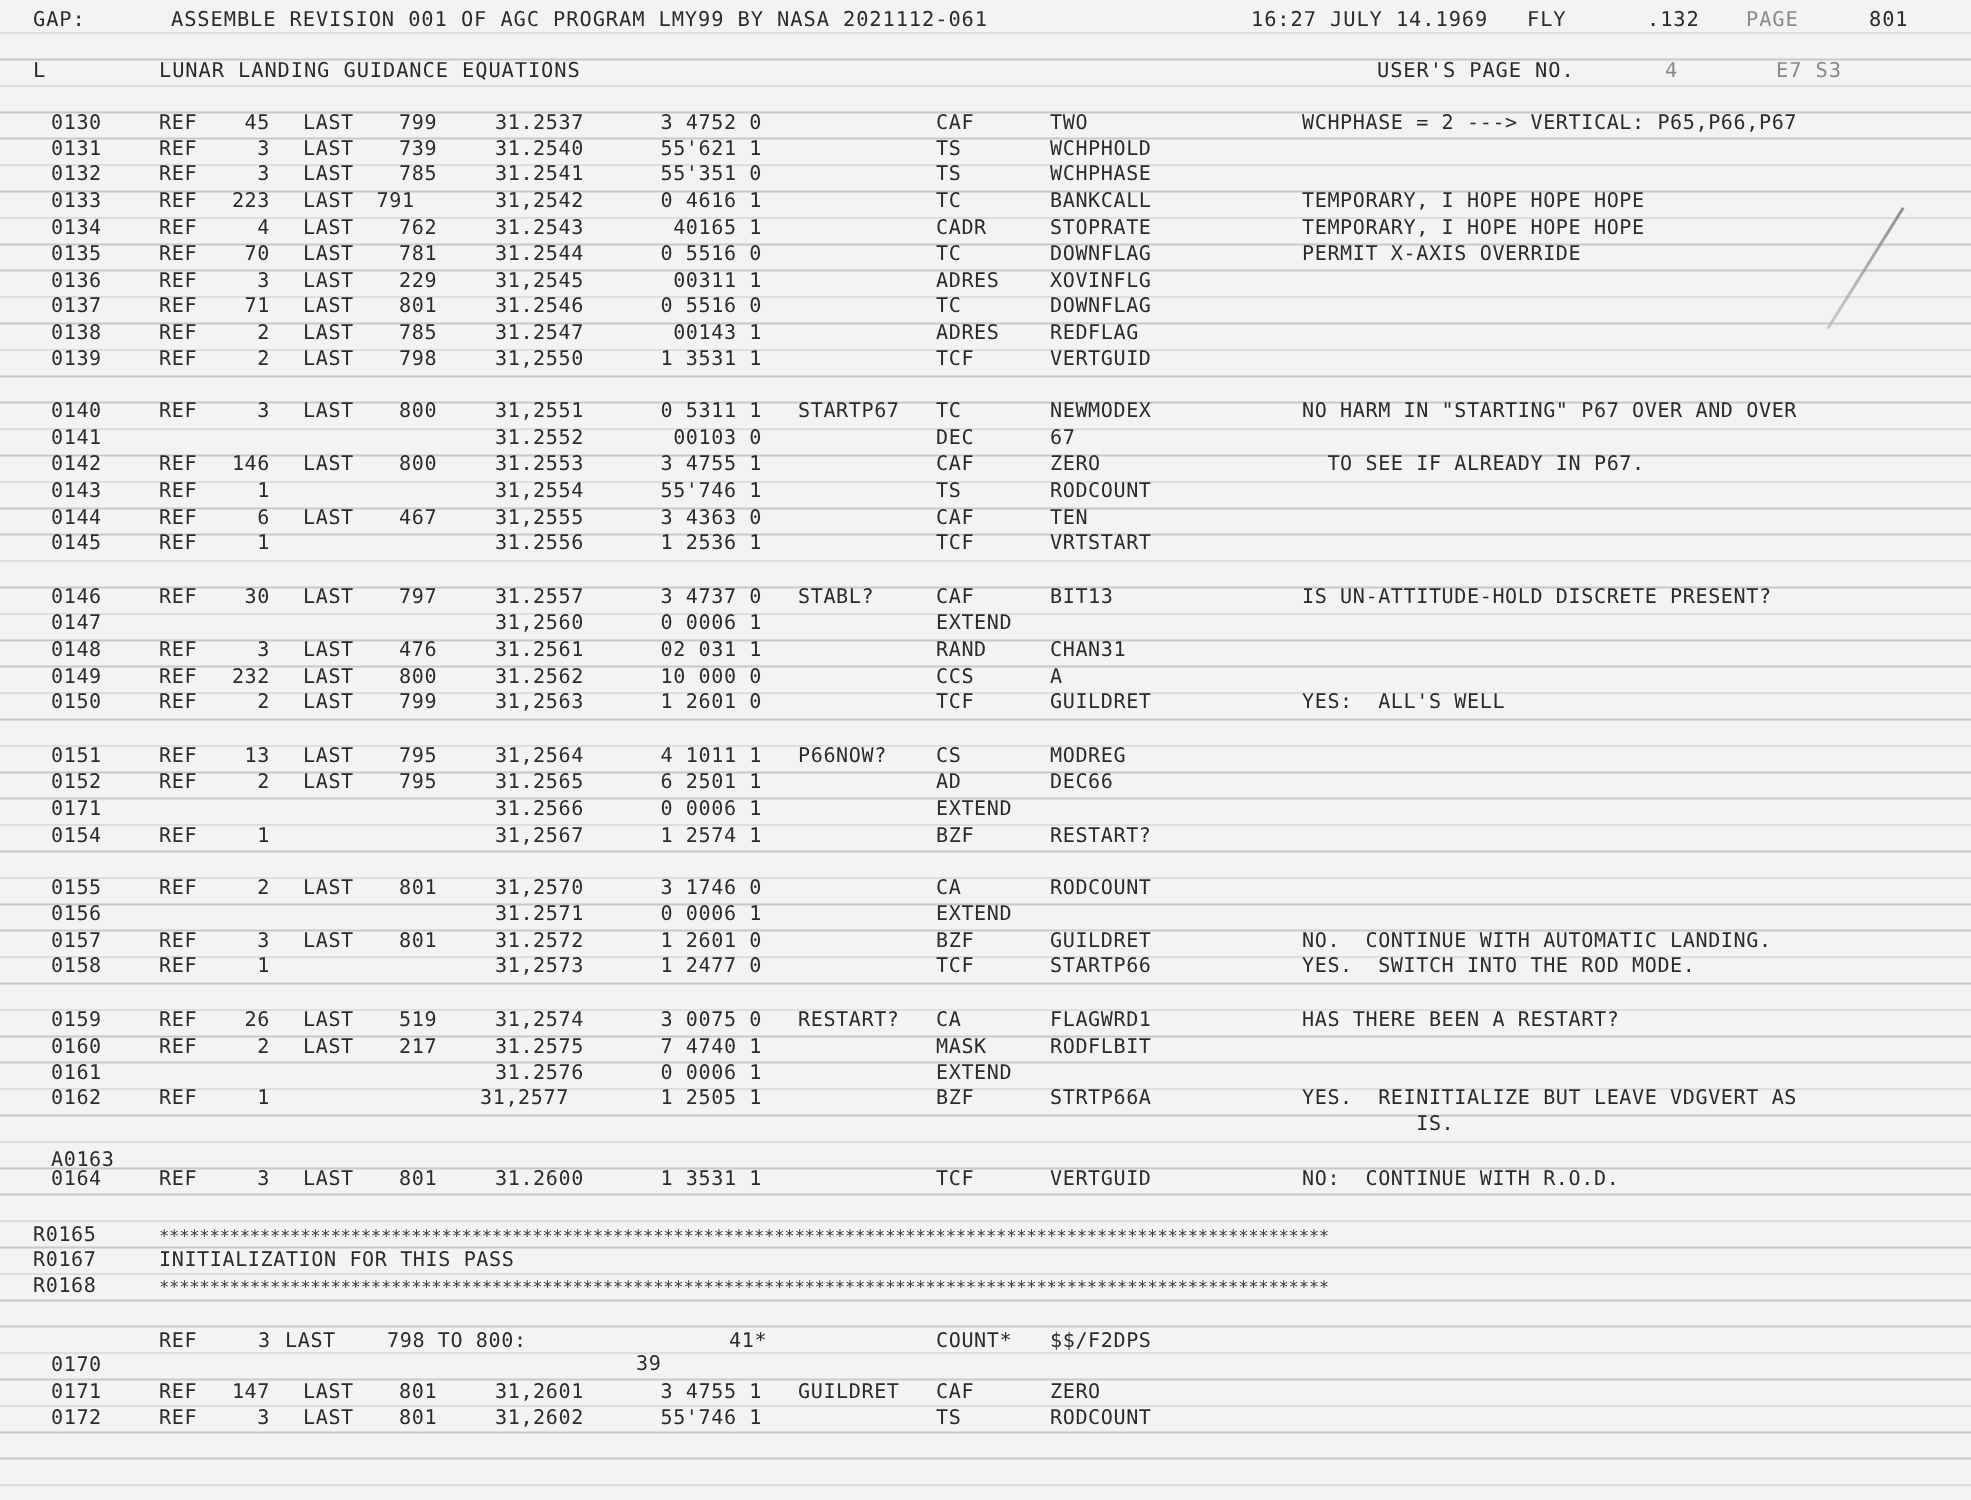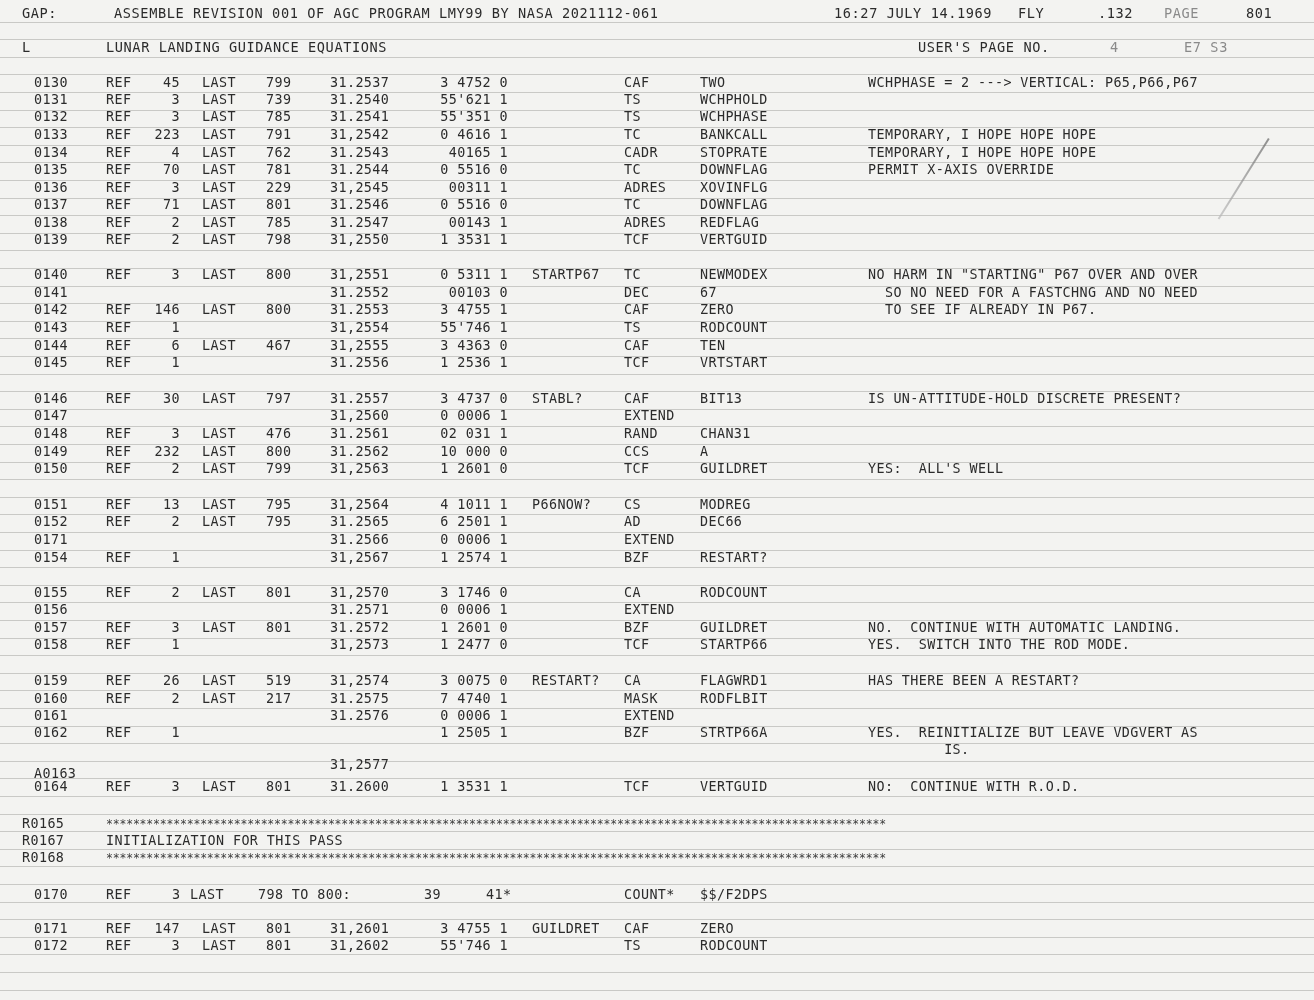--- a/index.html
+++ b/index.html
@@ -93,21 +93,21 @@
     <span class="c" style="left:532px;"></span>
     <span class="c" style="left:624px;">TS</span>
     <span class="c" style="left:700px;">WCHPHASE</span>
     <span class="c" style="left:868px;"></span>
   </div>
       <div class="line" style="top: 126px;">
     <span class="c" style="left:34px;">0133</span>
     <span class="c" style="left:106px;">REF</span>
     <span class="c" style="right: 1134px;">223</span>
     <span class="c" style="left:202px;">LAST</span>
-    <span class="c" style="left:266px;text-align:right;">791</span>
+    <span class="c" style="left:251px;text-align:right;">791</span>
     <span class="c" style="left:330px;">31,2542</span>
     <span class="c" style="right: 806px;">0 4616 1</span>
     <span class="c" style="left:532px;"></span>
     <span class="c" style="left:624px;">TC</span>
     <span class="c" style="left:700px;">BANKCALL</span>
     <span class="c" style="left:868px;">TEMPORARY, I HOPE HOPE HOPE</span>
   </div>
       <div class="line" style="top: 144px;">
     <span class="c" style="left:34px;">0134</span>
     <span class="c" style="left:106px;">REF</span>
@@ -203,21 +203,20 @@
     <span class="c" style="left:34px;">0141</span>
     <span class="c" style="left:106px;"></span>
     <span class="c" style="right: 1134px;"></span>
     <span class="c" style="left:202px;"></span>
     <span class="c" style="left:266px;"></span>
     <span class="c" style="left:330px;">31.2552</span>
     <span class="c" style="right: 806px;">00103 0</span>
     <span class="c" style="left:532px;"></span>
     <span class="c" style="left:624px;">DEC</span>
     <span class="c" style="left:700px;">67</span>
-    <span class="c" style="left:868px;">  SO NO NEED FOR A FASTCHNG AND NO NEED</span>
   </div>
       <div class="line" style="top: 301px;">
     <span class="c" style="left:34px;">0142</span>
     <span class="c" style="left:106px;">REF</span>
     <span class="c" style="right: 1134px;">146</span>
     <span class="c" style="left:202px;">LAST</span>
     <span class="c" style="left:266px;">800</span>
     <span class="c" style="left:330px;">31.2553</span>
     <span class="c" style="right: 806px;">3 4755 1</span>
     <span class="c" style="left:532px;"></span>
@@ -470,21 +469,21 @@
     <span class="c" style="left:624px;">EXTEND</span>
     <span class="c" style="left:700px;"></span>
     <span class="c" style="left:868px;"></span>
   </div>
       <div class="line" style="top: 724px;">
     <span class="c" style="left:34px;">0162</span>
     <span class="c" style="left:106px;">REF</span>
     <span class="c" style="right: 1134px;">1</span>
     <span class="c" style="left:202px;"></span>
     <span class="c" style="left:266px;"></span>
-    <span class="c" style="left:330px;margin-top:32px;">31,2577</span>
+    <span class="c" style="left:320px;">31,2577</span>
     <span class="c" style="right: 806px;">1 2505 1</span>
     <span class="c" style="left:532px;"></span>
     <span class="c" style="left:624px;">BZF</span>
     <span class="c" style="left:700px;">STRTP66A</span>
     <span class="c" style="left:868px;">YES.  REINITIALIZE BUT LEAVE VDGVERT AS</span>
   </div>
       <div class="line" style="top: 741px;">
     <span class="c" style="left:34px;margin-top:24px;">A0163</span>
     <span class="c" style="left:106px;"></span>
     <span class="c" style="right: 1134px;"></span>
@@ -512,26 +511,26 @@
   </div>
     </div>
 
   <div id="remarks">
       <div class="line" style="top: 815px; text-align: right;"><span class="c" style="left: 22px;">R0165</span><span class="c stars" style="left: 106px; font-size: 11.5px;">********************************************************************************************************************</span></div>
       <div class="line" style="top: 832px;"><span class="c" style="left: 22px;">R0167</span><span class="c" style="left: 106px;">INITIALIZATION FOR THIS PASS</span></div>
       <div class="line" style="top: 849px;"><span class="c" style="left: 22px;">R0168</span><span class="c stars" style="left: 106px; font-size: 11.5px;">********************************************************************************************************************</span></div>
     </div>
 
   <div class="line" style="top:886px;">
-    <span class="c" style="left:34px;">0170</span>
+    <span class="c" style="left:34px;margin-top:16px;">0170</span>
     <span class="c" style="left:106px;">REF</span>
     <span class="c" style="left:172px;">3</span>
     <span class="c" style="left:190px;">LAST</span>
     <span class="c" style="left:258px;">798 TO 800:</span>
-    <span class="c" style="left:424px;">39</span>
+    <span class="c" style="left:424px;margin-top:15px;">39</span>
     <span class="c" style="left:486px;">41*</span>
     <span class="c" style="left:624px;">COUNT*</span>
     <span class="c" style="left:700px;">$$/F2DPS</span>
   </div>
 
   <div id="tail">
       <div class="line" style="top: 920px;">
     <span class="c" style="left:34px;">0171</span>
     <span class="c" style="left:106px;">REF</span>
     <span class="c" style="right: 1134px;">147</span>

